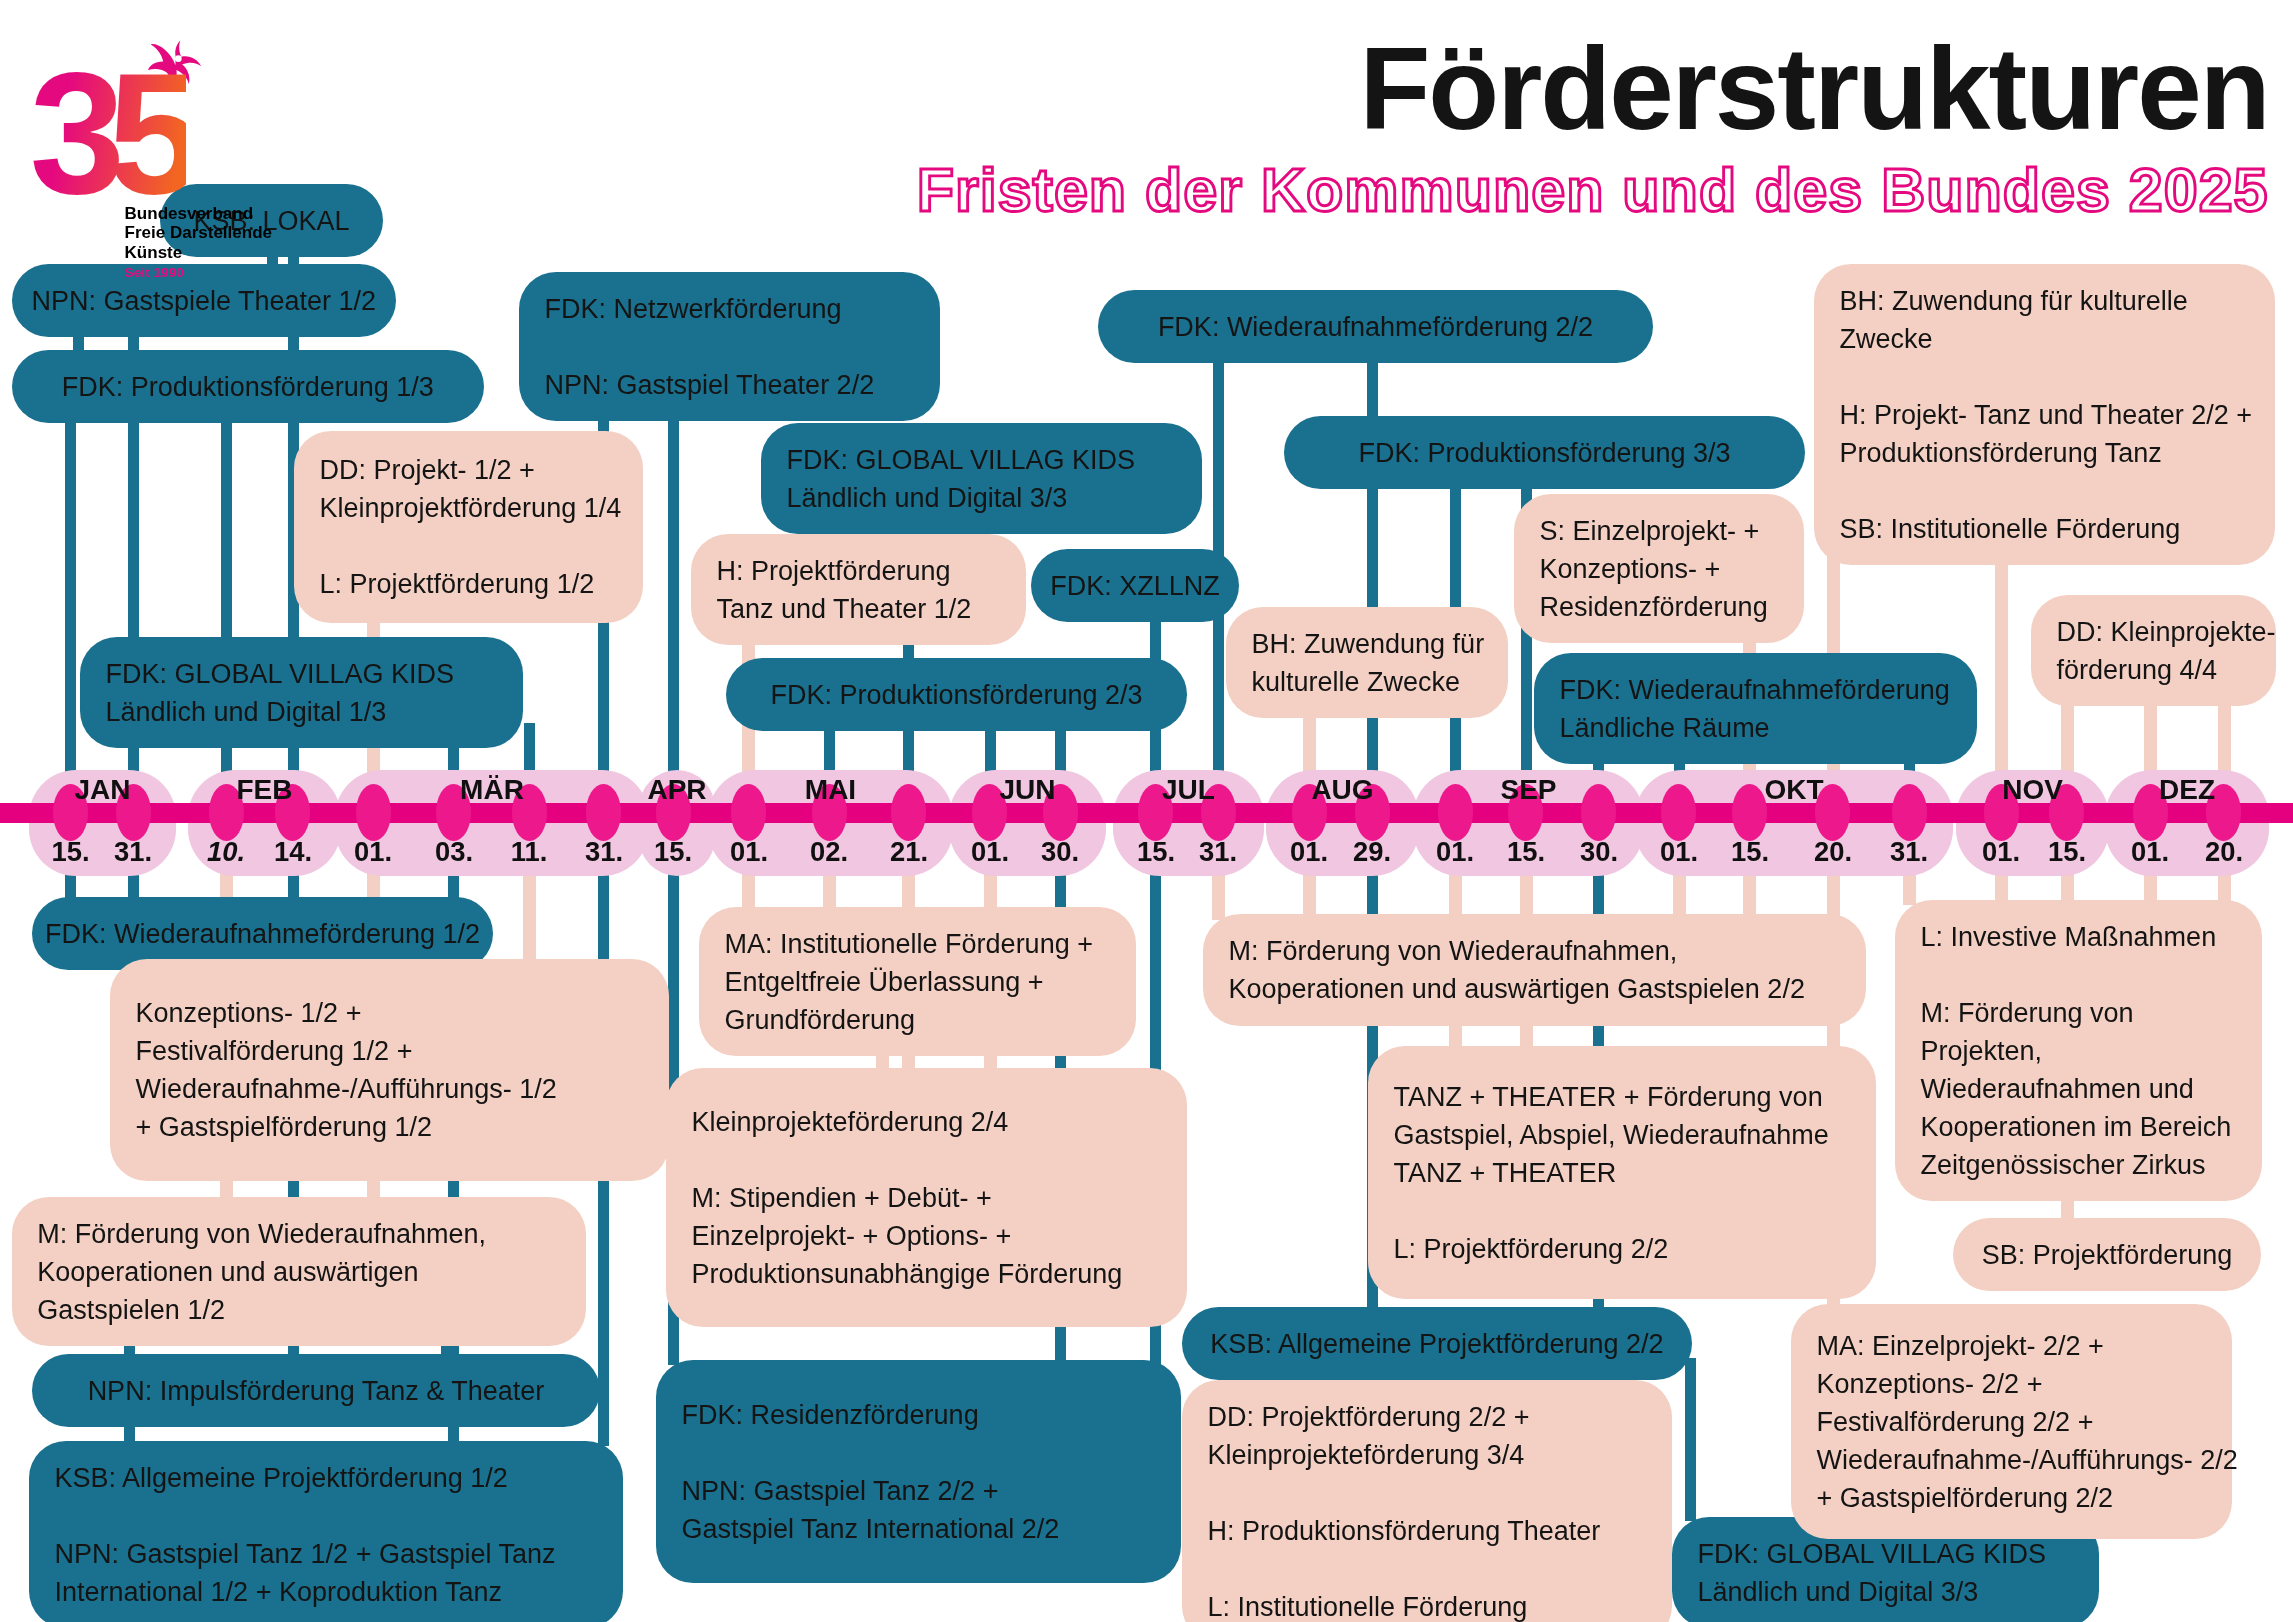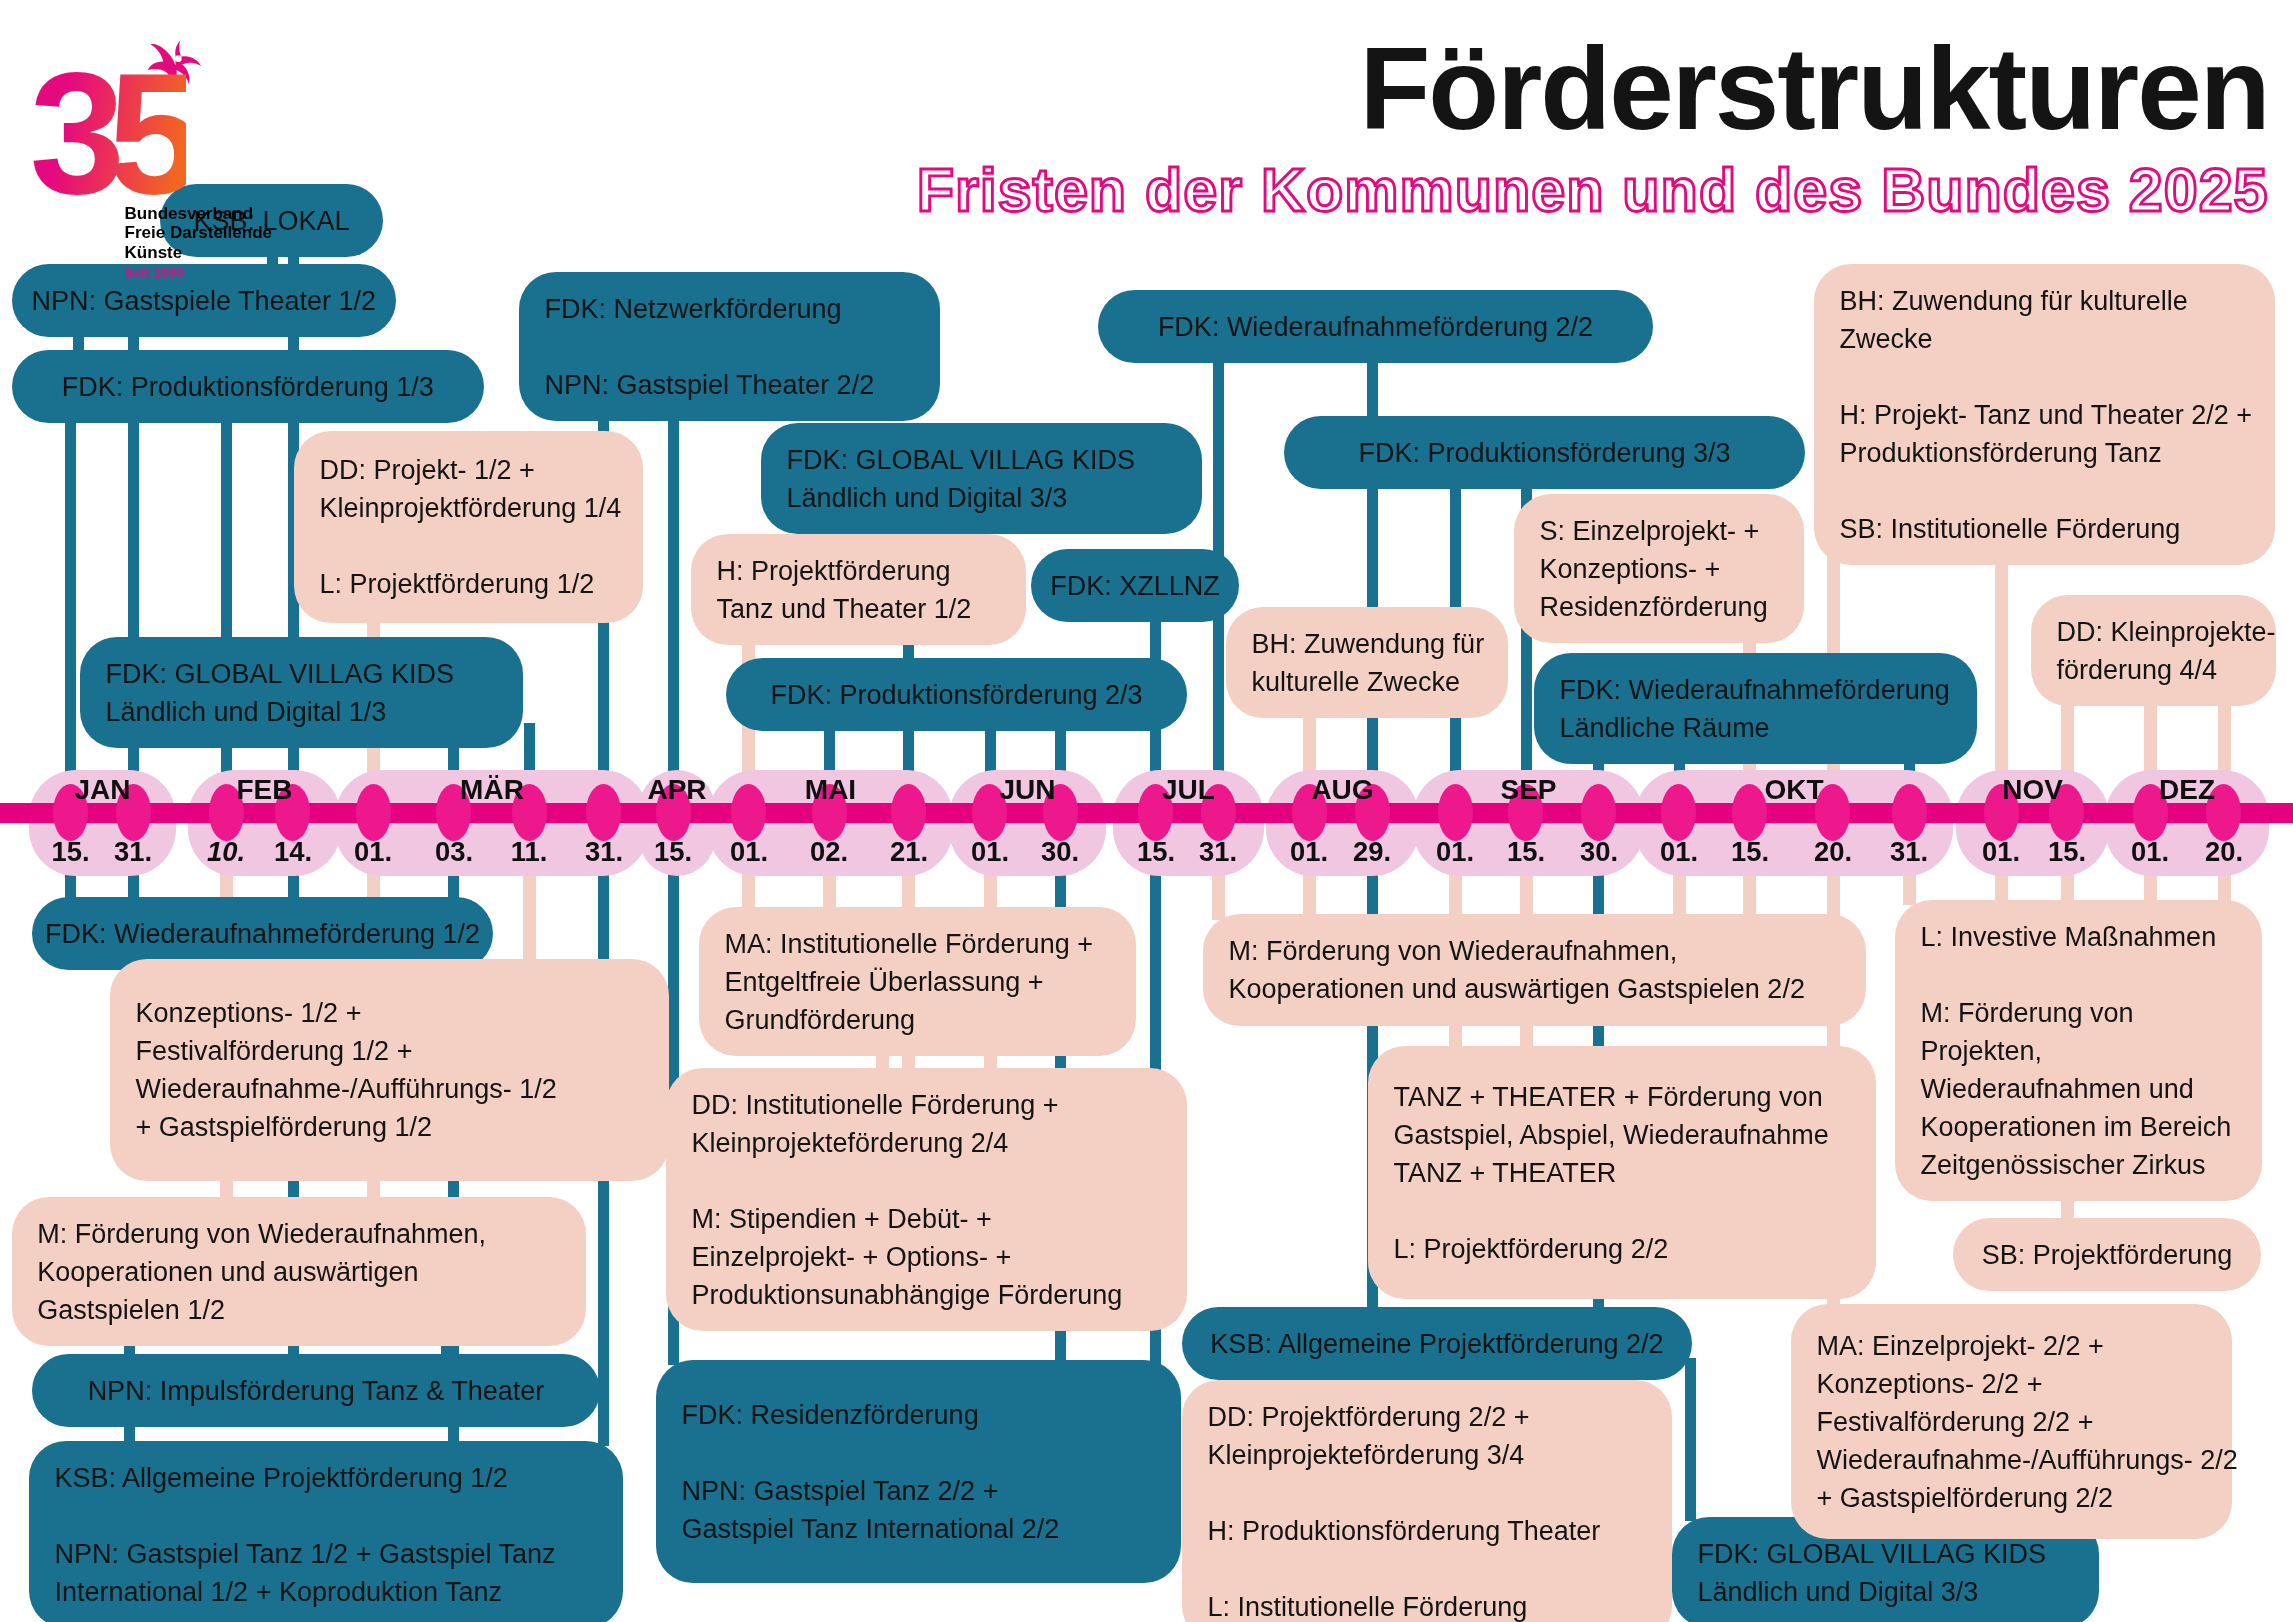--- a/index.html
+++ b/index.html
@@ -309,21 +309,20 @@
       <div class="bl">M: Förderung von Wiederaufnahmen,</div>
       <div class="bl">Kooperationen und auswärtigen</div>
       <div class="bl">Gastspielen 1/2</div>
     </div>
     <div class="box" style="left: 699px; top: 907px; width: 437px; min-height: 133px; background: rgb(243, 208, 195);">
       <div class="bl">MA: Institutionelle Förderung +</div>
       <div class="bl">Entgeltfreie Überlassung +</div>
       <div class="bl">Grundförderung</div>
     </div>
     <div class="box" style="left: 666px; top: 1068px; width: 521px; min-height: 259px; background: rgb(243, 208, 195);">
-      <div class="bl">DD: Institutionelle Förderung +</div>
       <div class="bl">Kleinprojekteförderung 2/4</div>
       <div class="bl"></div>
       <div class="bl">M: Stipendien + Debüt- +</div>
       <div class="bl">Einzelprojekt- + Options- +</div>
       <div class="bl">Produktionsunabhängige Förderung</div>
     </div>
     <div class="box" style="left: 1203px; top: 914px; width: 663px; min-height: 112px; background: rgb(243, 208, 195);">
       <div class="bl">M: Förderung von Wiederaufnahmen,</div>
       <div class="bl">Kooperationen und auswärtigen Gastspielen 2/2</div>
     </div>

